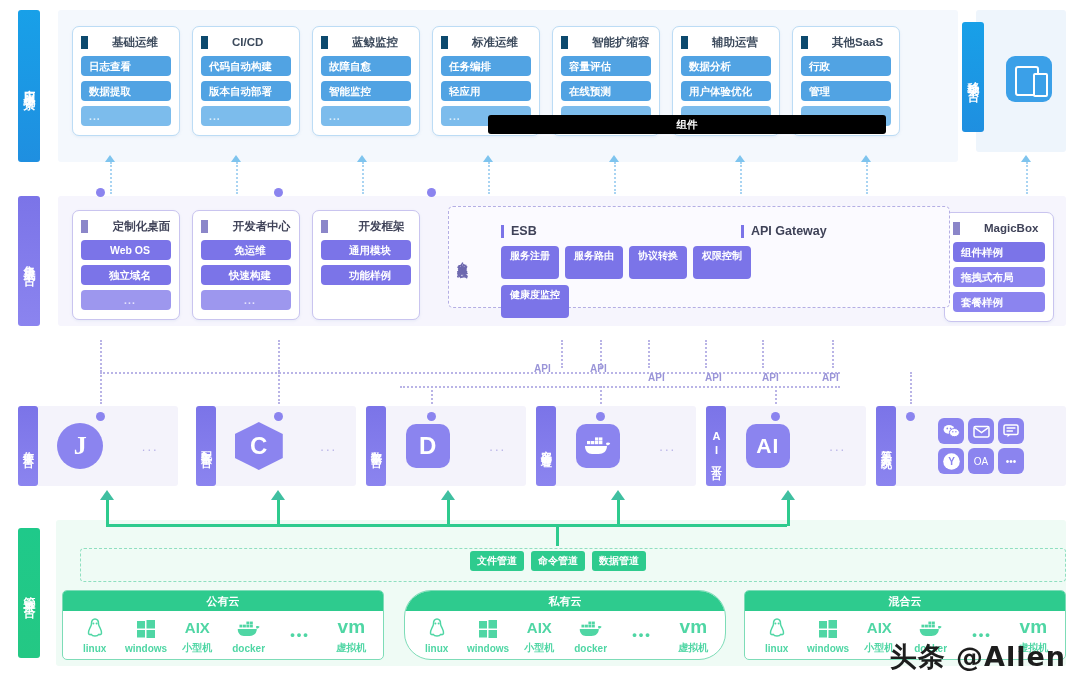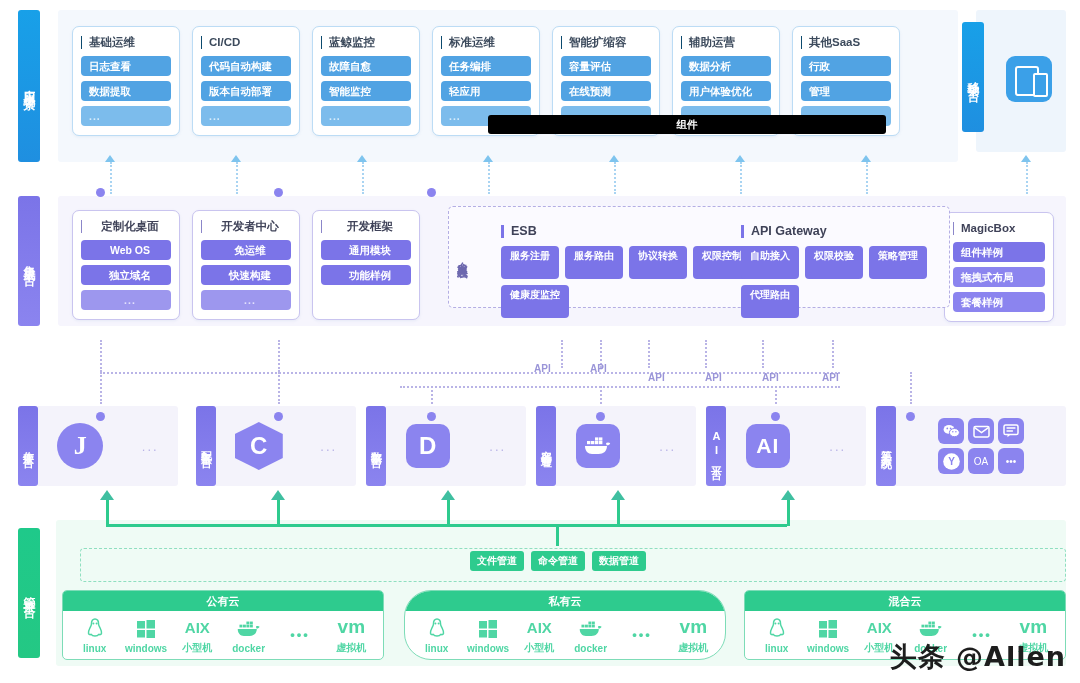--- a/index.html
+++ b/index.html
@@ -26,21 +26,21 @@
            background:#f4f8fd;border-radius:3px;}
   #row-apps .vlabel{width:22px;height:152px;position:relative;z-index:2;}
   .app-cards{position:absolute;left:54px;top:16px;display:flex;gap:12px;z-index:2;}
   .card{
     width:108px;background:#fff;border:1px solid #bcdcf5;border-radius:7px;
     padding:8px 8px 9px 8px;box-sizing:border-box;
     box-shadow:0 1px 3px rgba(120,160,200,.13);
   }
   .card-title{
     font-size:11.5px;color:#3c4a5c;font-weight:700;margin:1px 0 7px 0;
-    padding-left:7px;border-left:1px solid #0c4a6e;line-height:13px;
+    padding-left:24px;border-left:7px solid #0c4a6e;line-height:13px;
   }
   .pill{
     height:20px;line-height:20px;border-radius:4px;margin-bottom:5px;
     font-size:10.5px;color:#fff;font-weight:700;padding-left:8px;
     box-sizing:border-box;white-space:nowrap;overflow:hidden;
   }
   .pill.b{background:#51a3e3;}
   .pill.b.dots{background:#7cbcec;color:#d8ecfb;letter-spacing:1px;}
   .pill:last-child{margin-bottom:0;}
 
@@ -273,26 +273,20 @@
         <div class="pill v">服务注册</div>
         <div class="pill v">服务路由</div>
         <div class="pill v">协议转换</div>
         <div class="pill v">权限控制</div>
         <div class="pill v">健康度监控</div>
       </div>
     </div>
 
     <div class="gw" id="apigw-group">
       <div class="gw-title">API Gateway</div>
-      <div class="gw-pills">
-        <div class="pill v">自助接入</div>
-        <div class="pill v">权限校验</div>
-        <div class="pill v">策略管理</div>
-        <div class="pill v">代理路由</div>
-      </div>
     </div>
   </div>
 </div>
 
 <div id="component-bar">组件</div>
 
 <div id="magicbox" class="card p">
   <div class="card-title">MagicBox</div>
   <div class="pill v">组件样例</div>
   <div class="pill v light">拖拽式布局</div>

